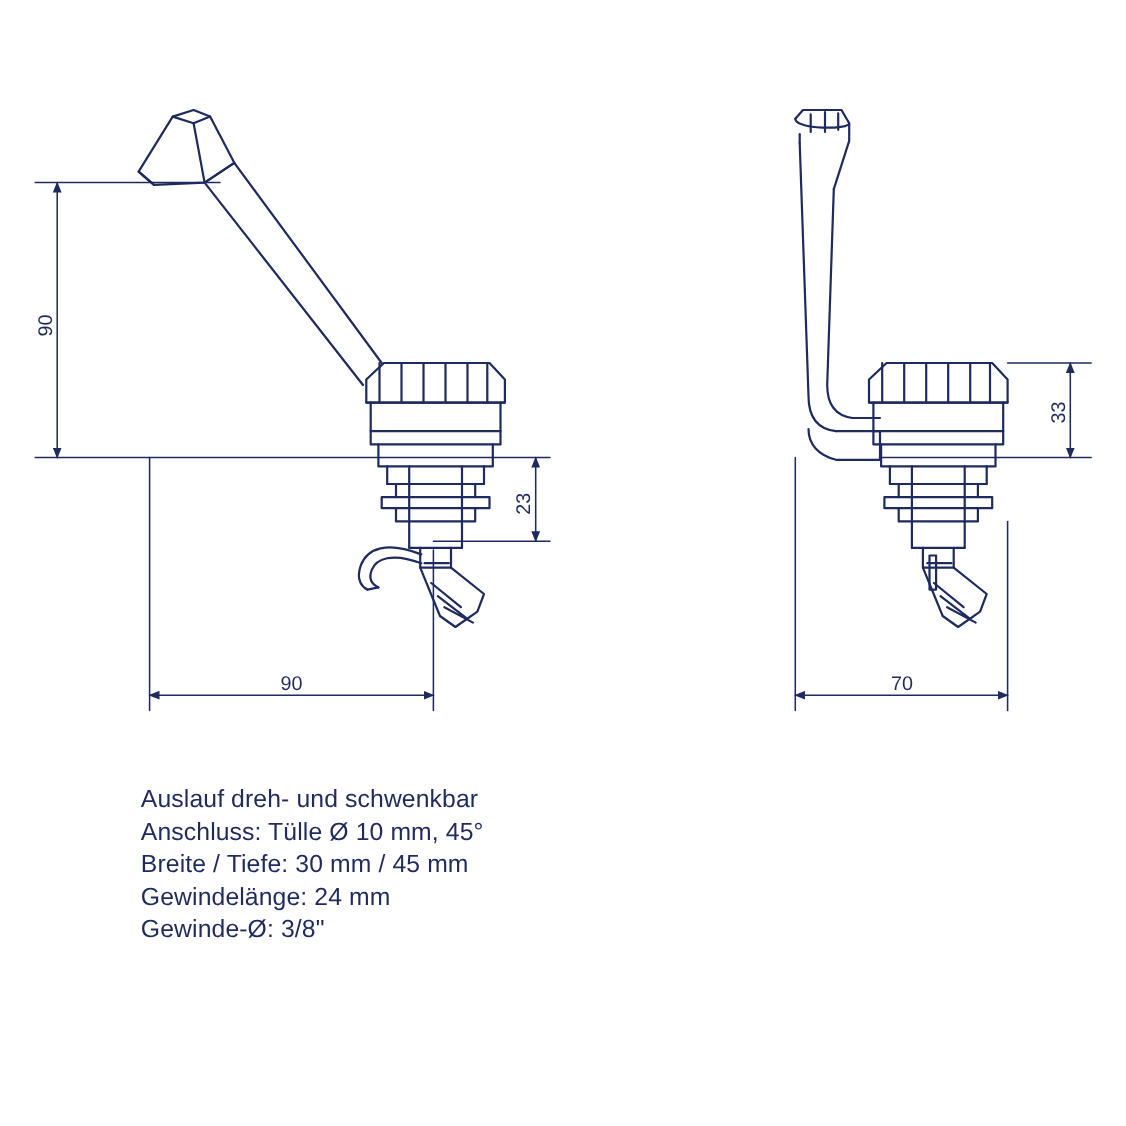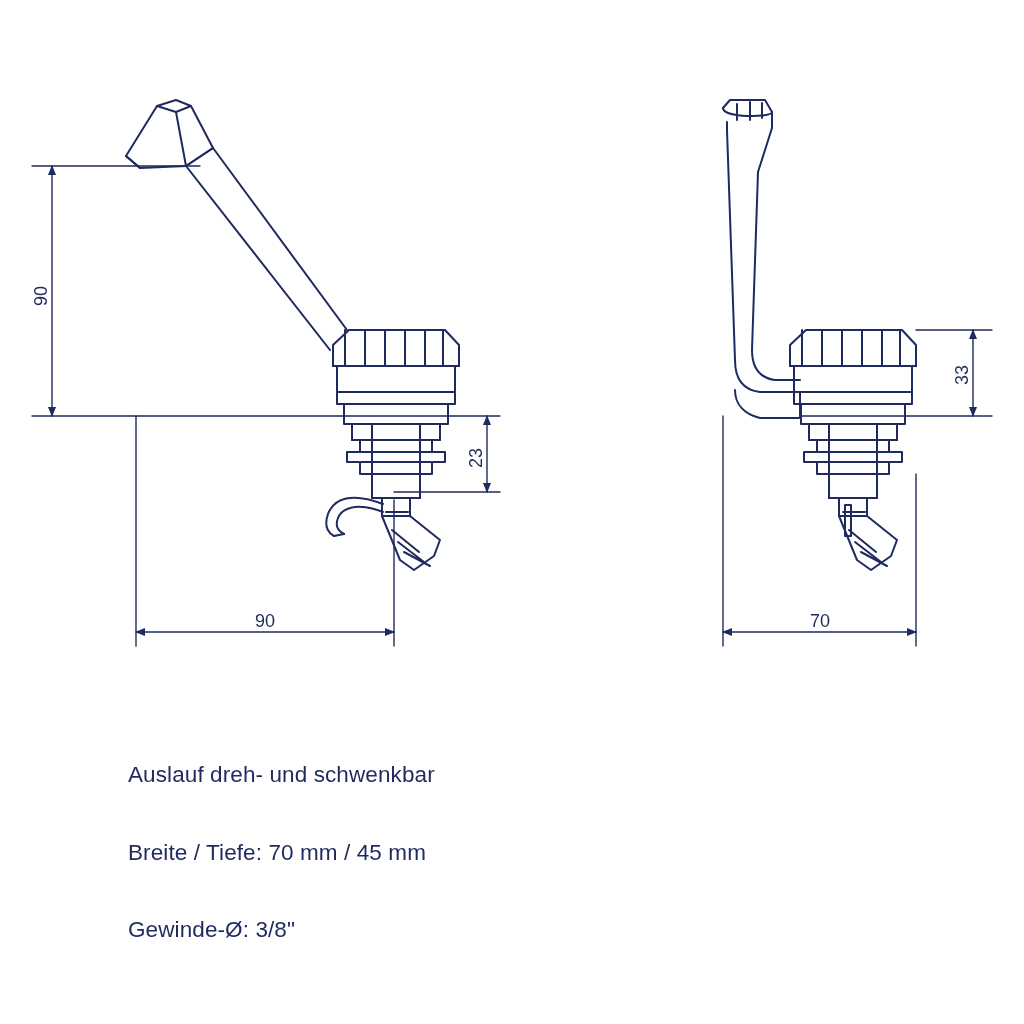--- a/index.html
+++ b/index.html
@@ -31,21 +31,20 @@
     left: 128px;
     top: 712px;
     width: 740px;
     font-size: 22.5px;
     line-height: 29.5px;
     color: #1f2a5e;
     letter-spacing: 0.1px;
   }
   .spec-line {
     white-space: pre;
-    margin-top: 48px;
   }
   .dim-label {
     font-size: 18px;
     fill: #1f2a5e;
     font-family: "Liberation Sans", sans-serif;
   }
 </style>
 </head>
 <body>
 
@@ -168,17 +167,19 @@
 
     <text class="dim-label" x="47" y="296" transform="rotate(-90 47 296)" text-anchor="middle">90</text>
     <text class="dim-label" x="482" y="458" transform="rotate(-90 482 458)" text-anchor="middle">23</text>
     <text class="dim-label" x="265" y="627" text-anchor="middle">90</text>
     <text class="dim-label" x="968" y="375" transform="rotate(-90 968 375)" text-anchor="middle">33</text>
     <text class="dim-label" x="820" y="627" text-anchor="middle">70</text>
   </svg>
 
   <div class="spec-list">
     <div class="spec-line">Auslauf dreh- und schwenkbar</div>
-    <div class="spec-line">Breite / Tiefe: 70 mm / 45 mm</div>
+    <div class="spec-line">Anschluss: Tülle Ø 10 mm, 45°</div>
+    <div class="spec-line">Breite / Tiefe: 30 mm / 45 mm</div>
+    <div class="spec-line">Gewindelänge: 24 mm</div>
     <div class="spec-line">Gewinde-Ø: 3/8"</div>
   </div>
 
 </div>
 
 </body></html>

